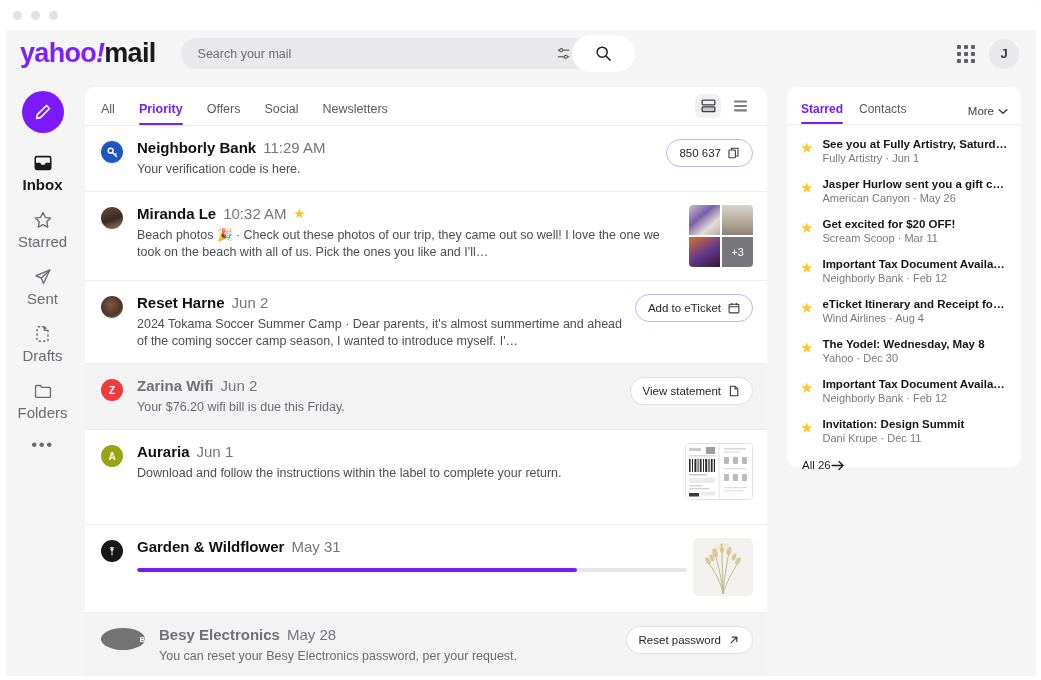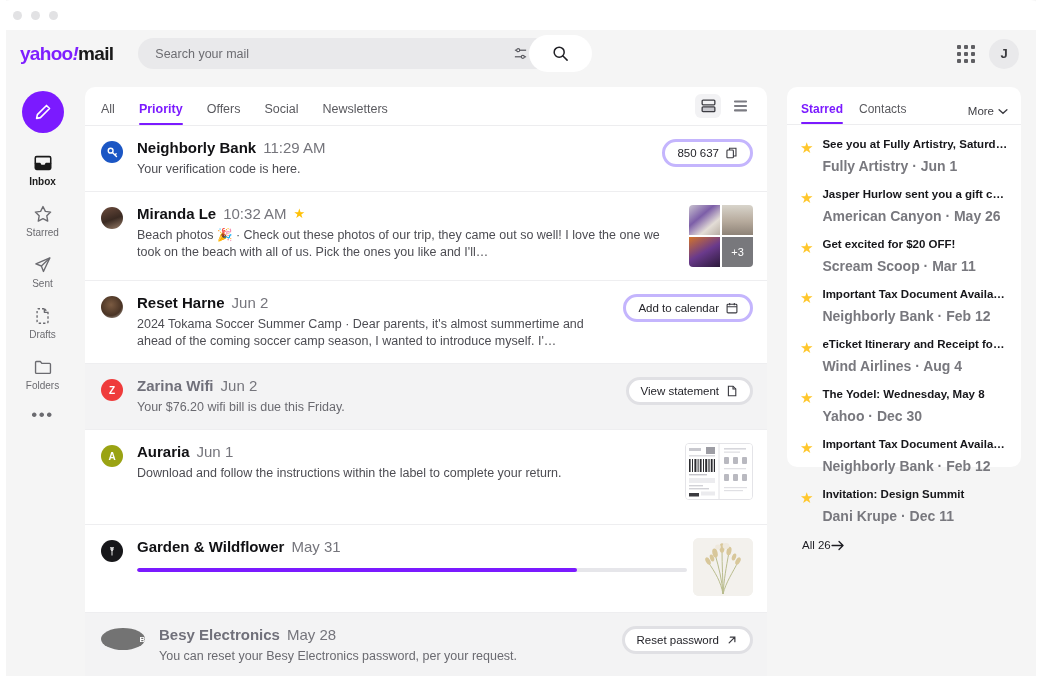--- a/index.html
+++ b/index.html
@@ -42,21 +42,21 @@
 
   
   .header {
     position: absolute; top: 30px; left: 0;
     width: 1041px; height: 47px;
     background: #f5f5f5;
     display: flex; align-items: center;
   }
   .logo {
     margin-left: 20px;
-    font-size: 19px; font-weight: bold;
+    font-size: 27px; font-weight: bold;
     letter-spacing: -0.7px;
     white-space: nowrap;
   }
   .logo .y { color: #7e1fff; }
   .logo .bang { color: #7e1fff; font-style: italic; }
   .logo .m { color: #1a1a1a; }
 
   .searchbar {
     margin-left: 25px;
     width: 442px; height: 31px;
@@ -111,21 +111,21 @@
   .compose-btn {
     width: 42px; height: 42px; border-radius: 50%;
     background: #7b1aff;
     display: flex; align-items: center; justify-content: center;
     cursor: pointer; margin-bottom: 20px;
   }
   .rail-item {
     width: 62px; display: flex; flex-direction: column;
     align-items: center; gap: 3px; margin-bottom: 17px; cursor: pointer;
   }
-  .rail-label { font-size: 10px; color: #6b6b70; }
+  .rail-label { font-size: 15px; color: #6b6b70; }
   .rail-item.active .rail-label { color: #1a1a1a; font-weight: bold; }
   .rail-more { color: #6b6b70; font-size: 17px; letter-spacing: 1.5px;
     cursor: pointer; margin-top: 2px; line-height: 10px; }
 
   
   .mail-card {
     position: absolute; left: 85px; top: 87px;
     width: 682px; height: 593px;
     background: #ffffff;
     border-top-left-radius: 10px;
@@ -177,21 +177,21 @@
   .row-line1 { display: flex; align-items: center; gap: 7px; }
   .row-sender { font-size: 15px; font-weight: bold; color: #111114; }
   .row.read .row-sender { color: #70707a; font-weight: bold; }
   .row-date { font-size: 15px; color: #75757c; }
   .row-snippet {
     font-size: 12.5px; color: #4d4d53; margin-top: 5px; line-height: 17px;
   }
   .row.read .row-snippet { color: #6a6a70; }
   .row-right { margin-left: 10px; display: flex; align-items: flex-start; }
   .pill {
-    background: #ffffff; border: 3px solid #c4b5fd;
+    background: #ffffff; border: 1px solid #c4b5fd;
     border-radius: 16px; height: 28px;
     display: flex; align-items: center; gap: 7px;
     padding: 0 12px; font-size: 11.5px; color: #24242a;
     cursor: pointer; white-space: nowrap;
   }
   .thumbs {
     width: 64px; height: 62px; display: grid;
     grid-template-columns: 1fr 1fr; grid-template-rows: 1fr 1fr;
     gap: 2px; border-radius: 4px; overflow: hidden;
   }
@@ -246,21 +246,21 @@
   }
   .star-glyph {
     color: #ffc72c; font-size: 15px; margin-right: 9px;
     margin-top: 2px; line-height: 1; flex: 0 0 auto;
   }
   .star-text { min-width: 0; flex: 1; }
   .star-subject {
     font-size: 11.5px; font-weight: bold; color: #16161a;
     white-space: nowrap; overflow: hidden; text-overflow: ellipsis;
   }
-  .star-meta { font-size: 14px; color: #78787e; margin-top: 8px; font-weight: bold; }
+  .star-meta { font-size: 11px; color: #78787e; margin-top: 2px; }
   .all-link {
     display: flex; align-items: center; gap: 0;
     padding: 8px 0 0 15px; font-size: 11.5px; color: #1c1c22;
     cursor: pointer;
   }
   svg { display: block; }
 </style>
 </head>
 <body>
 
@@ -437,21 +437,21 @@
       <div class="row-avatar" style="background:radial-gradient(circle at 45% 40%,#7b5b42 0%,#4a3425 60%,#ddd8d2 100%);"></div>
       <div class="row-body">
         <div class="row-line1">
           <span class="row-sender">Reset Harne</span>
           <span class="row-date">Jun 2</span>
         </div>
         <div class="row-snippet">2024 Tokama Soccer Summer Camp  ·  Dear parents, it's almost summertime and ahead of the coming soccer camp season, I wanted to introduce myself. I'…</div>
       </div>
       <div class="row-right">
         <span class="pill">
-          <span>Add to calendar</span>
+          <span>Add to eTicket</span>
           <svg width="12" height="12" viewBox="0 0 13 13" fill="none" stroke="#3a3a40" stroke-width="1.2">
             <rect x="1.2" y="2.4" width="10.6" height="9.4" rx="1"></rect>
             <path d="M1.2 5.2h10.6M4 1.2v2.2M9 1.2v2.2"></path>
           </svg>
         </span>
       </div>
     </div>
 
     <div class="row read">
       <div class="row-avatar" style="background:#ef3b3b;">

